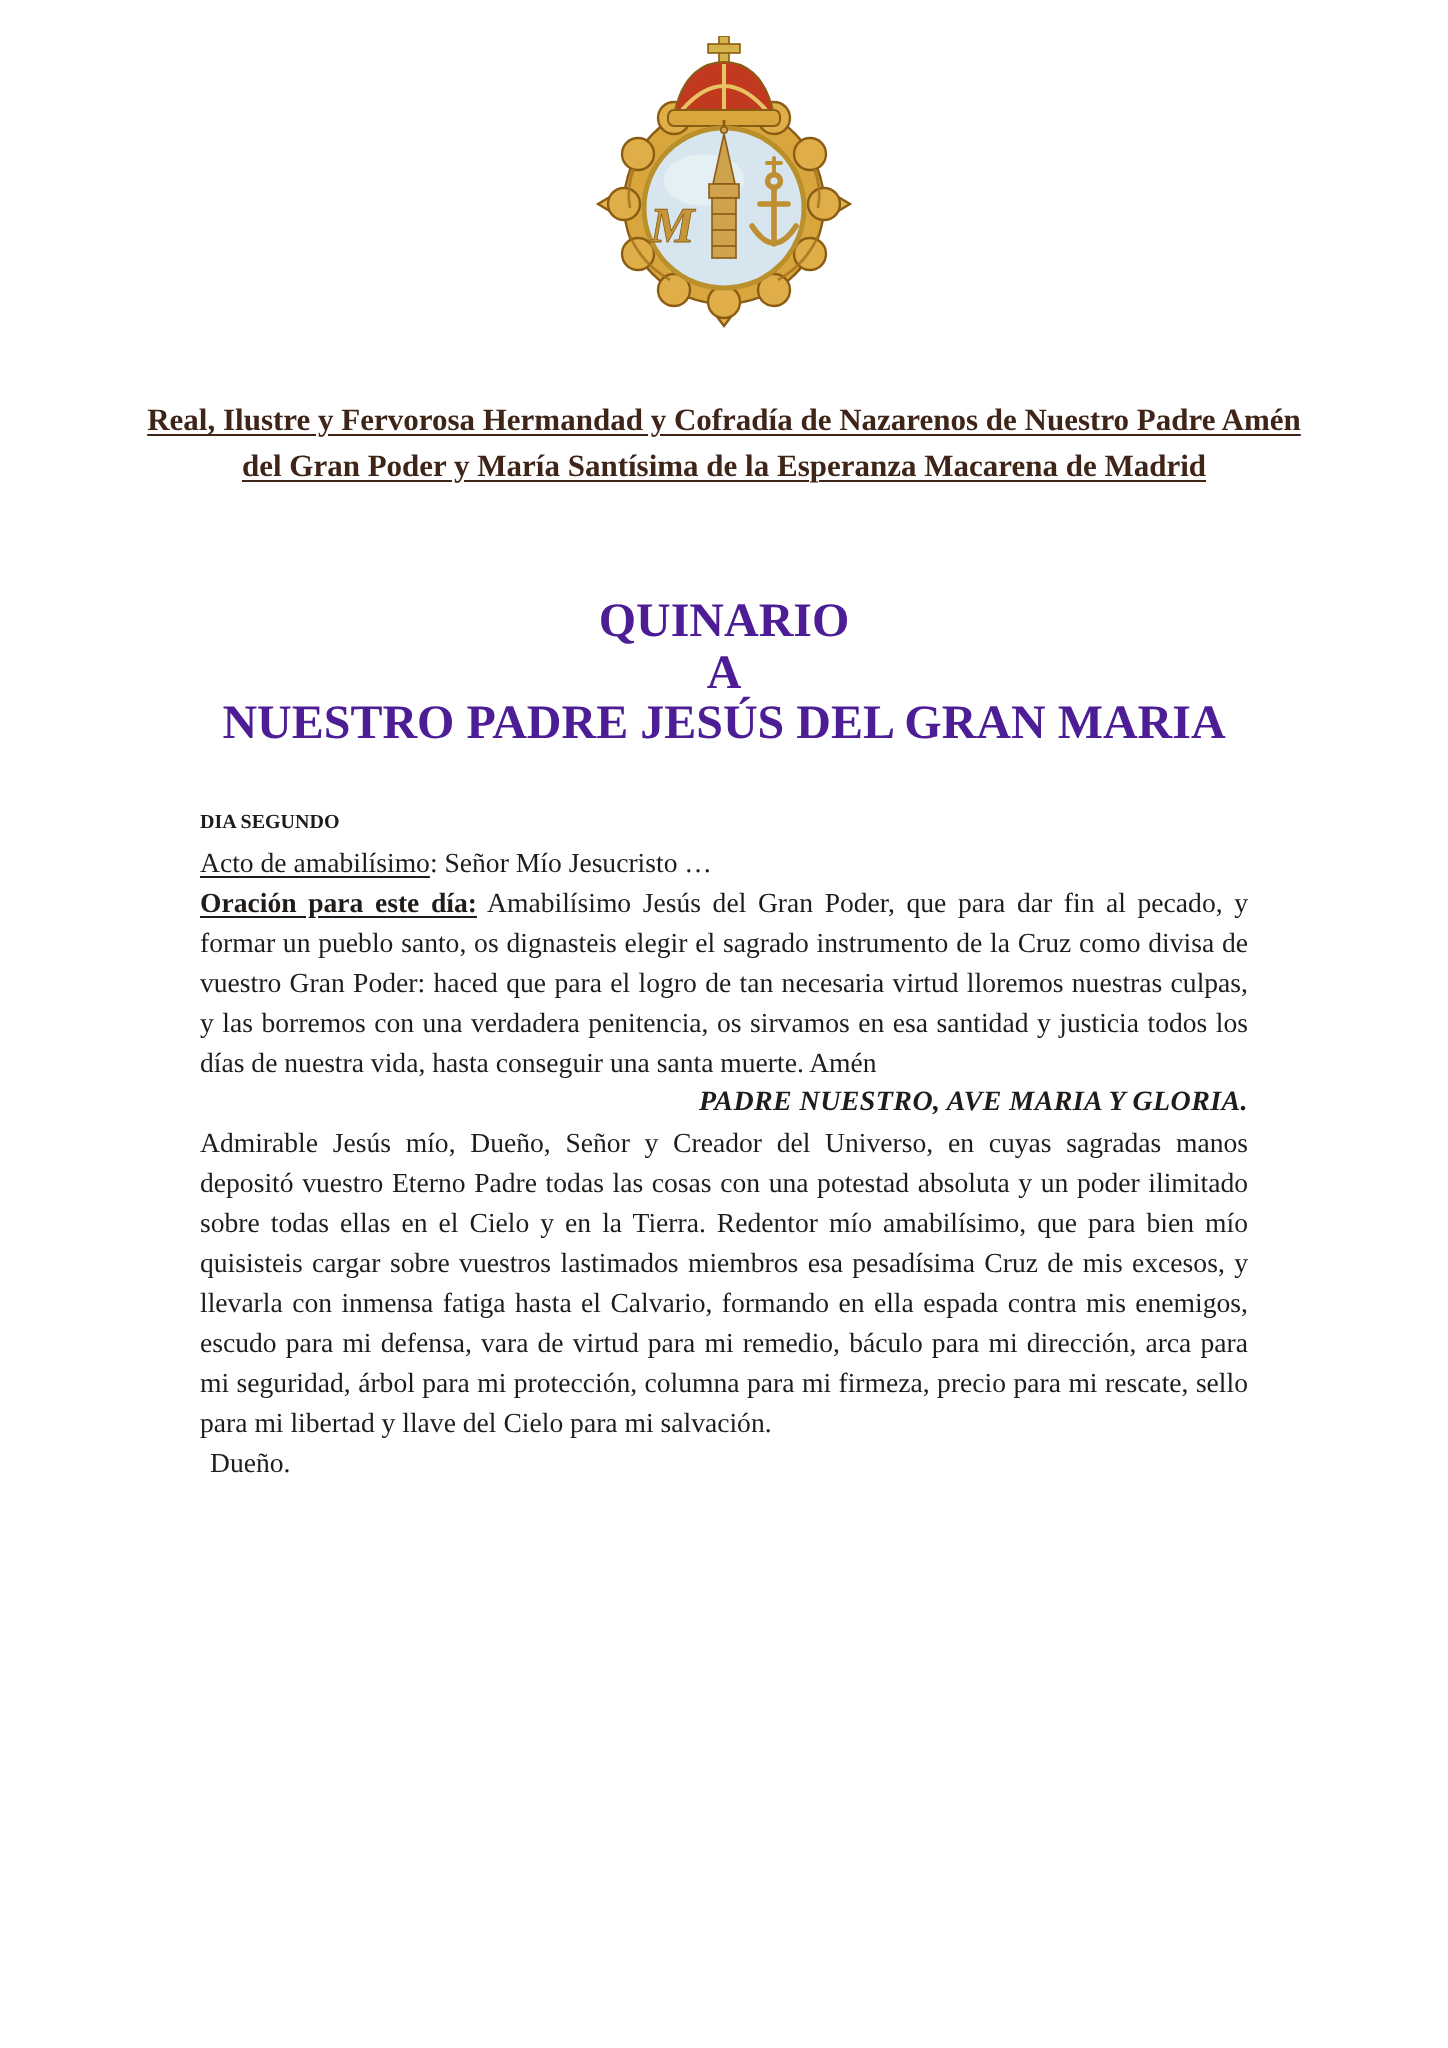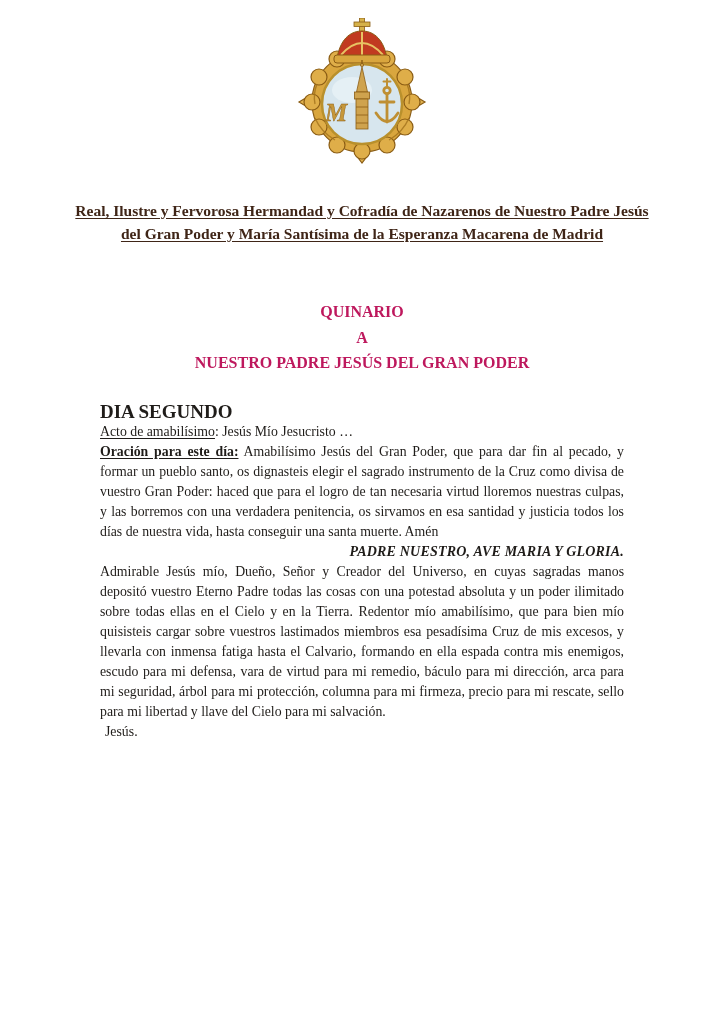--- a/index.html
+++ b/index.html
@@ -27,33 +27,33 @@
     line-height:22.5px;
     text-decoration:underline;
     text-underline-offset:2px;
     color:#3f2517;
   }
   .main-title {
     position:absolute;
     top:299px; left:0; right:0;
     text-align:center;
     font-weight:bold;
-    font-size:16px;
+    font-size:24px;
     line-height:25.5px;
-    color:#be185d;
+    color:#4c1d95;
   }
   .body-col {
     position:absolute;
     left:100px; top:402px;
     width:524px;
     font-size:13.8px;
     line-height:20px;
   }
   .body-col p { margin:0; }
-  .day-heading { font-weight:bold; font-size:19px; }
+  .day-heading { font-weight:bold; font-size:10px; }
   .contrition-line { margin-top:14px; }
   .petition-line { margin-top:14px; }
   .para { margin-top:13px; text-align:justify; }
   .underline { text-decoration:underline; text-underline-offset:2px; }
   .bold { font-weight:bold; }
   .prayers-line { margin-top:27px; font-weight:bold; font-style:italic; font-size:14px; letter-spacing:0.2px;text-align:right; }
   .final-heading { margin-top:27px; font-weight:bold; font-size:14px; }
   .final-para { margin-top:11px; text-align:justify; }
   .amen-line { margin-top:15px; padding-left:5px; }
 </style>
@@ -120,37 +120,37 @@
     <g stroke="#bf8f33" stroke-width="2.8" fill="none" stroke-linecap="round">
       <line x1="90" y1="61" x2="90" y2="68" stroke-width="2"></line>
       <line x1="86.5" y1="63.5" x2="93.5" y2="63.5" stroke-width="2"></line>
       <circle cx="90" cy="72.5" r="3.2"></circle>
       <line x1="90" y1="76" x2="90" y2="104"></line>
       <line x1="83" y1="84" x2="97" y2="84"></line>
       <path d="M79,95 Q90,112 101,95"></path>
     </g>
   </svg>
 
-  <div class="header-title">Real, Ilustre y Fervorosa Hermandad y Cofradía de Nazarenos de Nuestro Padre Jesús del Gran Poder y María Santísima de la Esperanza Macarena de Madrid</div>
+  <div class="header-title">Real, Ilustre y Fervorosa Hermandad y Cofradía de Nazarenos de Nuestro Padre Amén del Gran Poder y María Santísima de la Esperanza Macarena de Madrid</div>
 
   <div class="main-title">
     <div>QUINARIO</div>
     <div>A</div>
-    <div>NUESTRO PADRE JESÚS DEL GRAN PODER</div>
+    <div>NUESTRO PADRE JESÚS DEL GRAN MARIA</div>
   </div>
 
   <div class="body-col">
     <p class="day-heading">DIA SEGUNDO</p>
 
-    <p class="contrition-line"><span class="underline">Acto de amabilísimo</span><span>: Jesús Mío Jesucristo …</span></p>
+    <p class="contrition-line"><span class="underline">Acto de amabilísimo</span><span>: Señor Mío Jesucristo …</span></p>
 
 
     <p class="para"><span class="bold underline">Oración para este día:</span><span> Amabilísimo Jesús del Gran Poder, que para dar fin al pecado, y formar un pueblo santo, os dignasteis elegir el sagrado instrumento de la Cruz como divisa de vuestro Gran Poder: haced que para el logro de tan necesaria virtud lloremos nuestras culpas, y las borremos con una verdadera penitencia, os sirvamos en esa santidad y justicia todos los días de nuestra vida, hasta conseguir una santa muerte. Amén</span></p>
 
     <p class="prayers-line">PADRE NUESTRO, AVE MARIA Y GLORIA.</p>
 
 
     <p class="final-para">Admirable Jesús mío, Dueño, Señor y Creador del Universo, en cuyas sagradas manos depositó vuestro Eterno Padre todas las cosas con una potestad absoluta y un poder ilimitado sobre todas ellas en el Cielo y en la Tierra. Redentor mío amabilísimo, que para bien mío quisisteis cargar sobre vuestros lastimados miembros esa pesadísima Cruz de mis excesos, y llevarla con inmensa fatiga hasta el Calvario, formando en ella espada contra mis enemigos, escudo para mi defensa, vara de virtud para mi remedio, báculo para mi dirección, arca para mi seguridad, árbol para mi protección, columna para mi firmeza, precio para mi rescate, sello para mi libertad y llave del Cielo para mi salvación.</p>
 
-    <p class="amen-line">Jesús.</p>
+    <p class="amen-line">Dueño.</p>
   </div>
 
 </div>
 
 </body></html>

